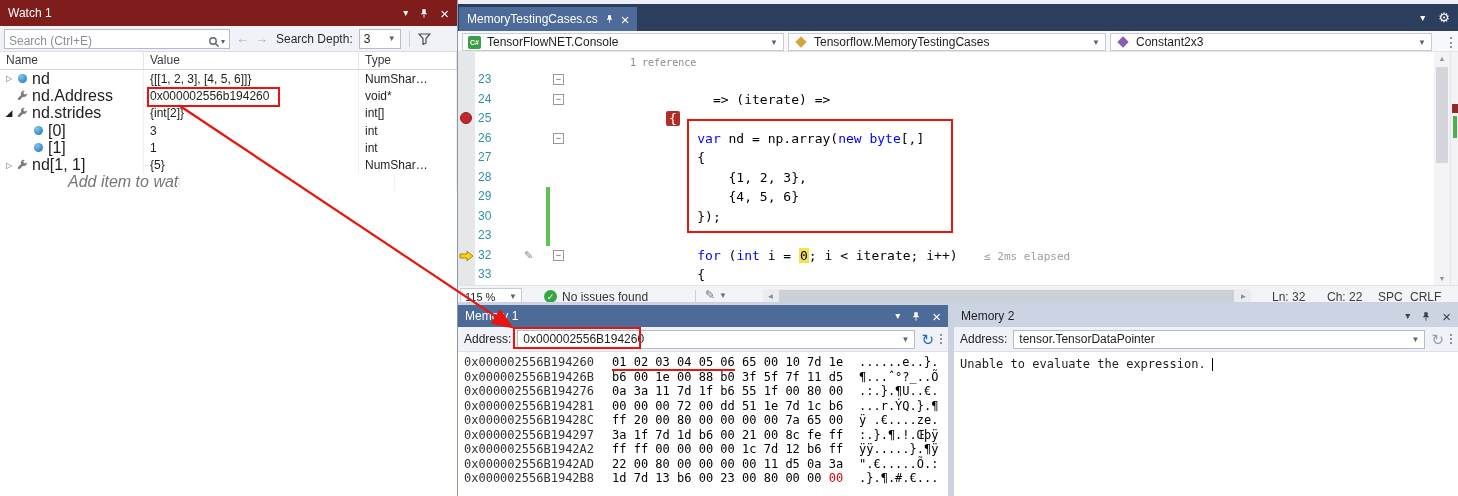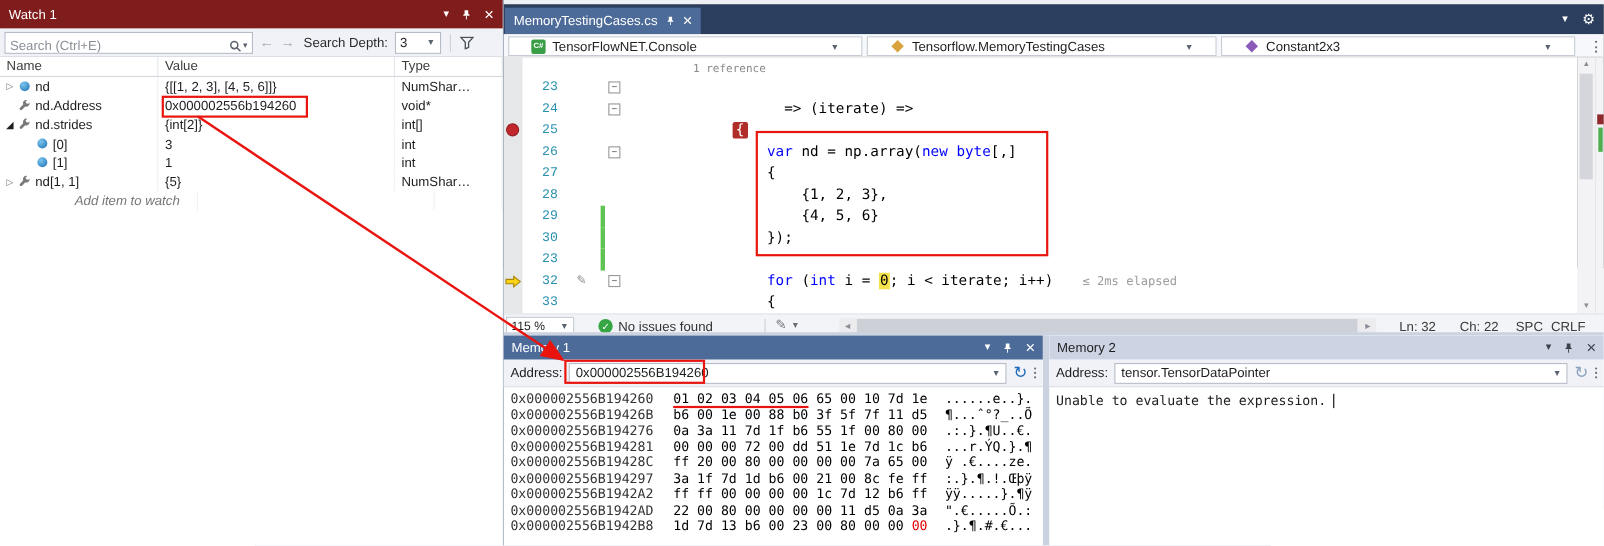--- a/index.html
+++ b/index.html
@@ -28,50 +28,50 @@
 .c-name{width:144px;flex:0 0 auto}
 .c-value{width:215px;flex:0 0 auto}
 .c-type{flex:1}
 .wrows{flex:1;background:#fff}
 .watch-row{height:17.3px;display:flex;align-items:stretch}
 .wcell{display:flex;align-items:center;padding:0 6px;border-right:1px solid #f0f0f2;overflow:hidden;white-space:nowrap}
 .expander{width:12px;font-size:8px;color:#6e6e6e;display:inline-block;text-align:center;flex:0 0 auto}
 .expander.exp{color:#1e1e1e;font-size:9px}
 .vicon{width:14px;height:12px;display:inline-flex;justify-content:center;align-items:center;flex:0 0 auto;margin-right:3px}
 .vicon.field::before{content:"";width:9px;height:9px;border-radius:50%;background:radial-gradient(circle at 35% 30%,#7cc6ee,#1a6fb5)}
-.wname-text{font-size:12px}
+.wname-text{font-size:16px}
 .wname-text.ph{color:#767676;font-style:italic}
 
 
 .editor{position:absolute;left:458px;top:4px;width:1000px;height:240px;background:#737373}
 .tabstrip{position:absolute;left:0;top:0;right:0;height:27px;background:#2c3e5d;display:flex;align-items:flex-end}
 .tab{height:24px;margin-left:1px;background:#4d6b99;color:#fff;display:flex;align-items:center;padding:0 8px;gap:7px;font-size:12px;white-space:nowrap}
 .strip-right{position:absolute;right:8px;top:7px;display:flex;gap:13px;color:#fff}
 .strip-right .tico{font-size:10px}
 .strip-right .gear{font-size:13px}
 .navbar{position:absolute;left:0;top:27px;right:0;height:21px;background:#f6f8fb;border-bottom:1px solid #e2e5ea}
-.ncombo{position:absolute;top:2px;height:18px;background:#fff;border:1px solid #c7ccd4;display:flex;align-items:center;padding:0 20px;gap:6px;font-size:12px;white-space:nowrap;overflow:hidden}
+.ncombo{position:absolute;top:2px;height:18px;background:#fff;border:1px solid #c7ccd4;display:flex;align-items:center;padding:0 5px;gap:6px;font-size:12px;white-space:nowrap;overflow:hidden}
 .ncombo .chev{margin-left:auto;font-size:8px;color:#5b6270}
 .nico{flex:0 0 auto;display:flex;align-items:center;justify-content:center}
 .nico.cs{width:13px;height:13px;background:#3a9e46;color:#fff;font-size:7px;font-weight:bold;border-radius:2px}
 .nico.clsico{width:8px;height:8px;background:#d9a33c;transform:rotate(45deg);margin:0 3px}
 .nico.mico{width:8px;height:8px;background:#8a5bb8;transform:rotate(45deg);margin:0 3px}
 .vdots{display:flex;flex-direction:column;align-items:center}
 .vdots b{width:2px;height:2px;background:#6b7078;border-radius:50%;margin:1.2px 0}
 .nav-end{position:absolute;right:6px;top:5px}
 
 .code-area{position:absolute;left:0;top:48px;width:976px;height:233px;background:#fff;overflow:hidden}
 .code-area::before{content:"";position:absolute;left:0;top:0;width:17px;height:100%;background:#e6e7e8}
 #code-lines{position:relative;padding-top:2px}
 .code-row{position:relative;height:19.5px}
 .code-row.codelens{height:16px}
 .bpcol{position:absolute;left:0;top:0;width:17px;height:100%}
 .bp-dot{position:absolute;left:2px;top:3px;width:12px;height:12px;border-radius:50%;background:#c1272d;border:1px solid #901c20}
 .cur-arrow{position:absolute;left:1px;top:4px}
-.ln{position:absolute;left:20px;width:44px;text-align:center;font-family:Liberation Mono, monospace;font-size:12px;color:#2b91af;line-height:19.5px}
+.ln{position:absolute;left:20px;width:44px;text-align:left;font-family:Liberation Sans, sans-serif;font-size:12px;color:#2b91af;line-height:19.5px}
 .pencil{position:absolute;left:66px;top:0;font-size:11px;color:#8a8a8a;line-height:19.5px}
 .chg{position:absolute;left:88px;top:0;width:4px;height:100%;background:#5fc454}
 .fold{position:absolute;left:95px;top:4px;width:11px;height:11px;border:1px solid #989898;background:#fff;color:#4a4a4a;font-size:9px;line-height:9px;text-align:center}
 .code-text{margin-left:114px;font-family:"DejaVu Sans Mono",monospace;font-size:13px;line-height:19.5px;white-space:pre;color:#000}
 .codelens .code-text{padding-left:58px;line-height:15px}
 .tok-lens{font-size:10px;color:#8a8a8a}
 .tok-kw{color:#0000ff}
 .tok-ty{color:#2b91af}
 .tok-pl{color:#000}
 .tok-cur{background:#f5e34d;padding:0 1px}

